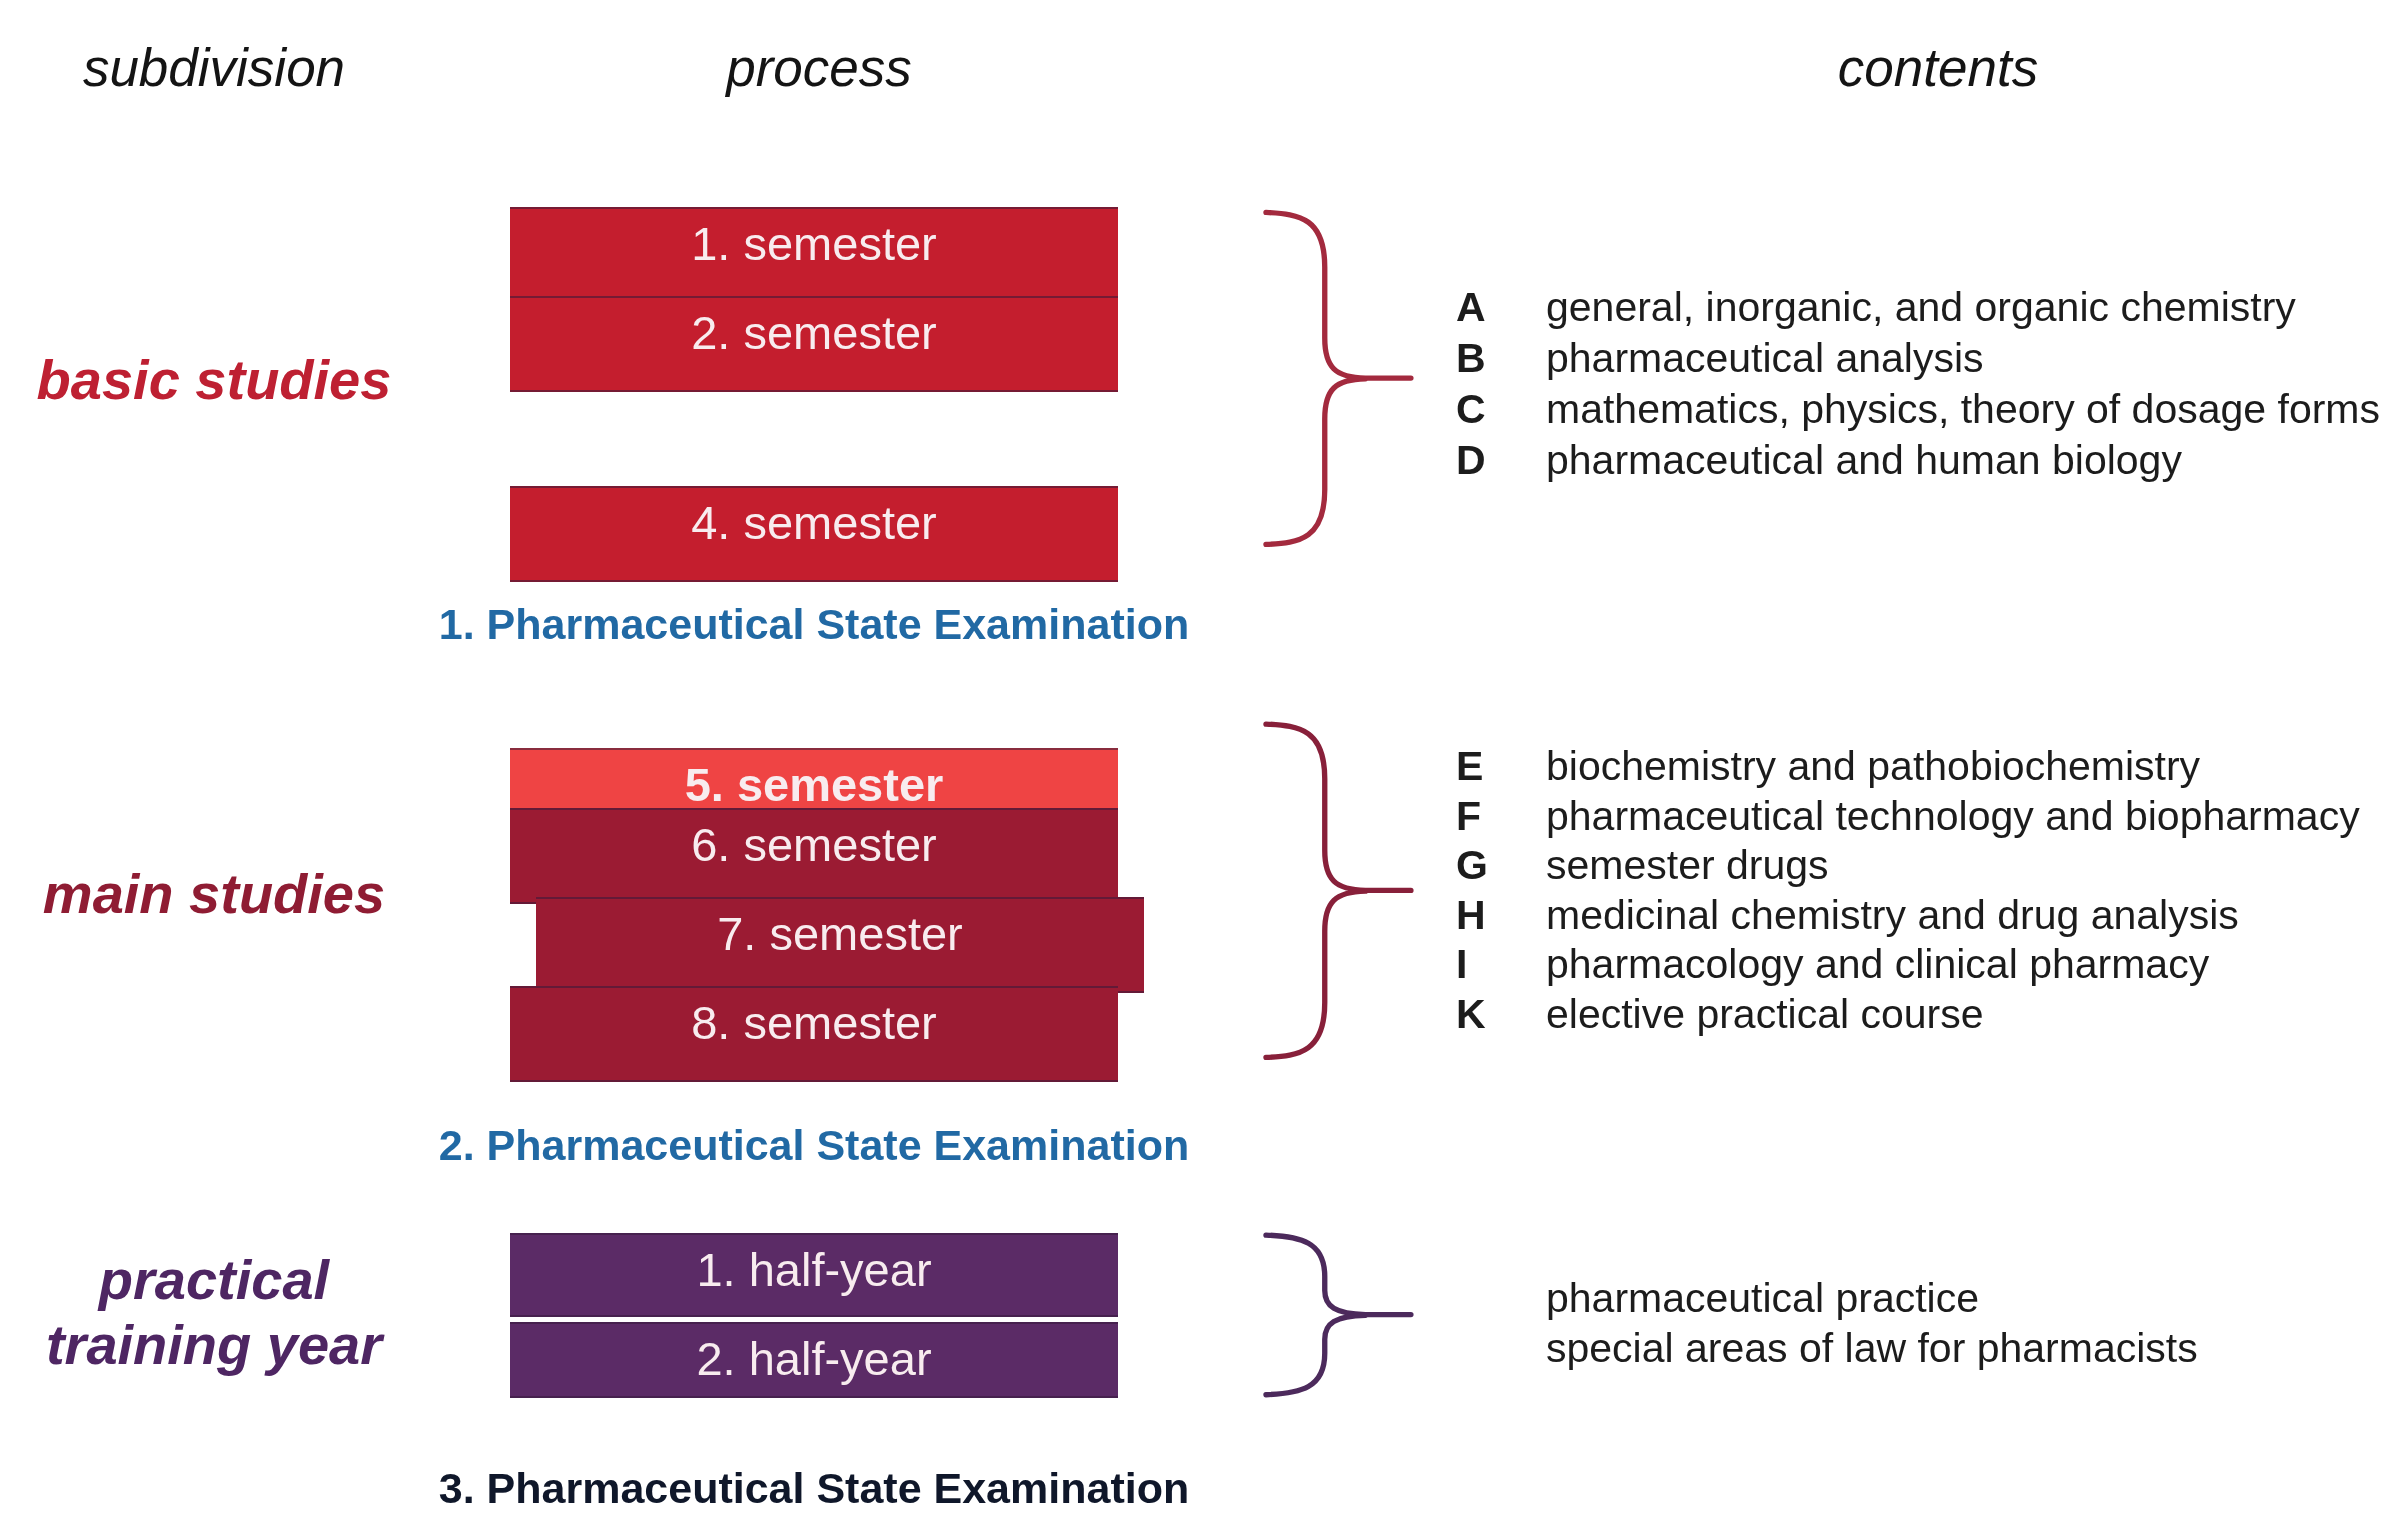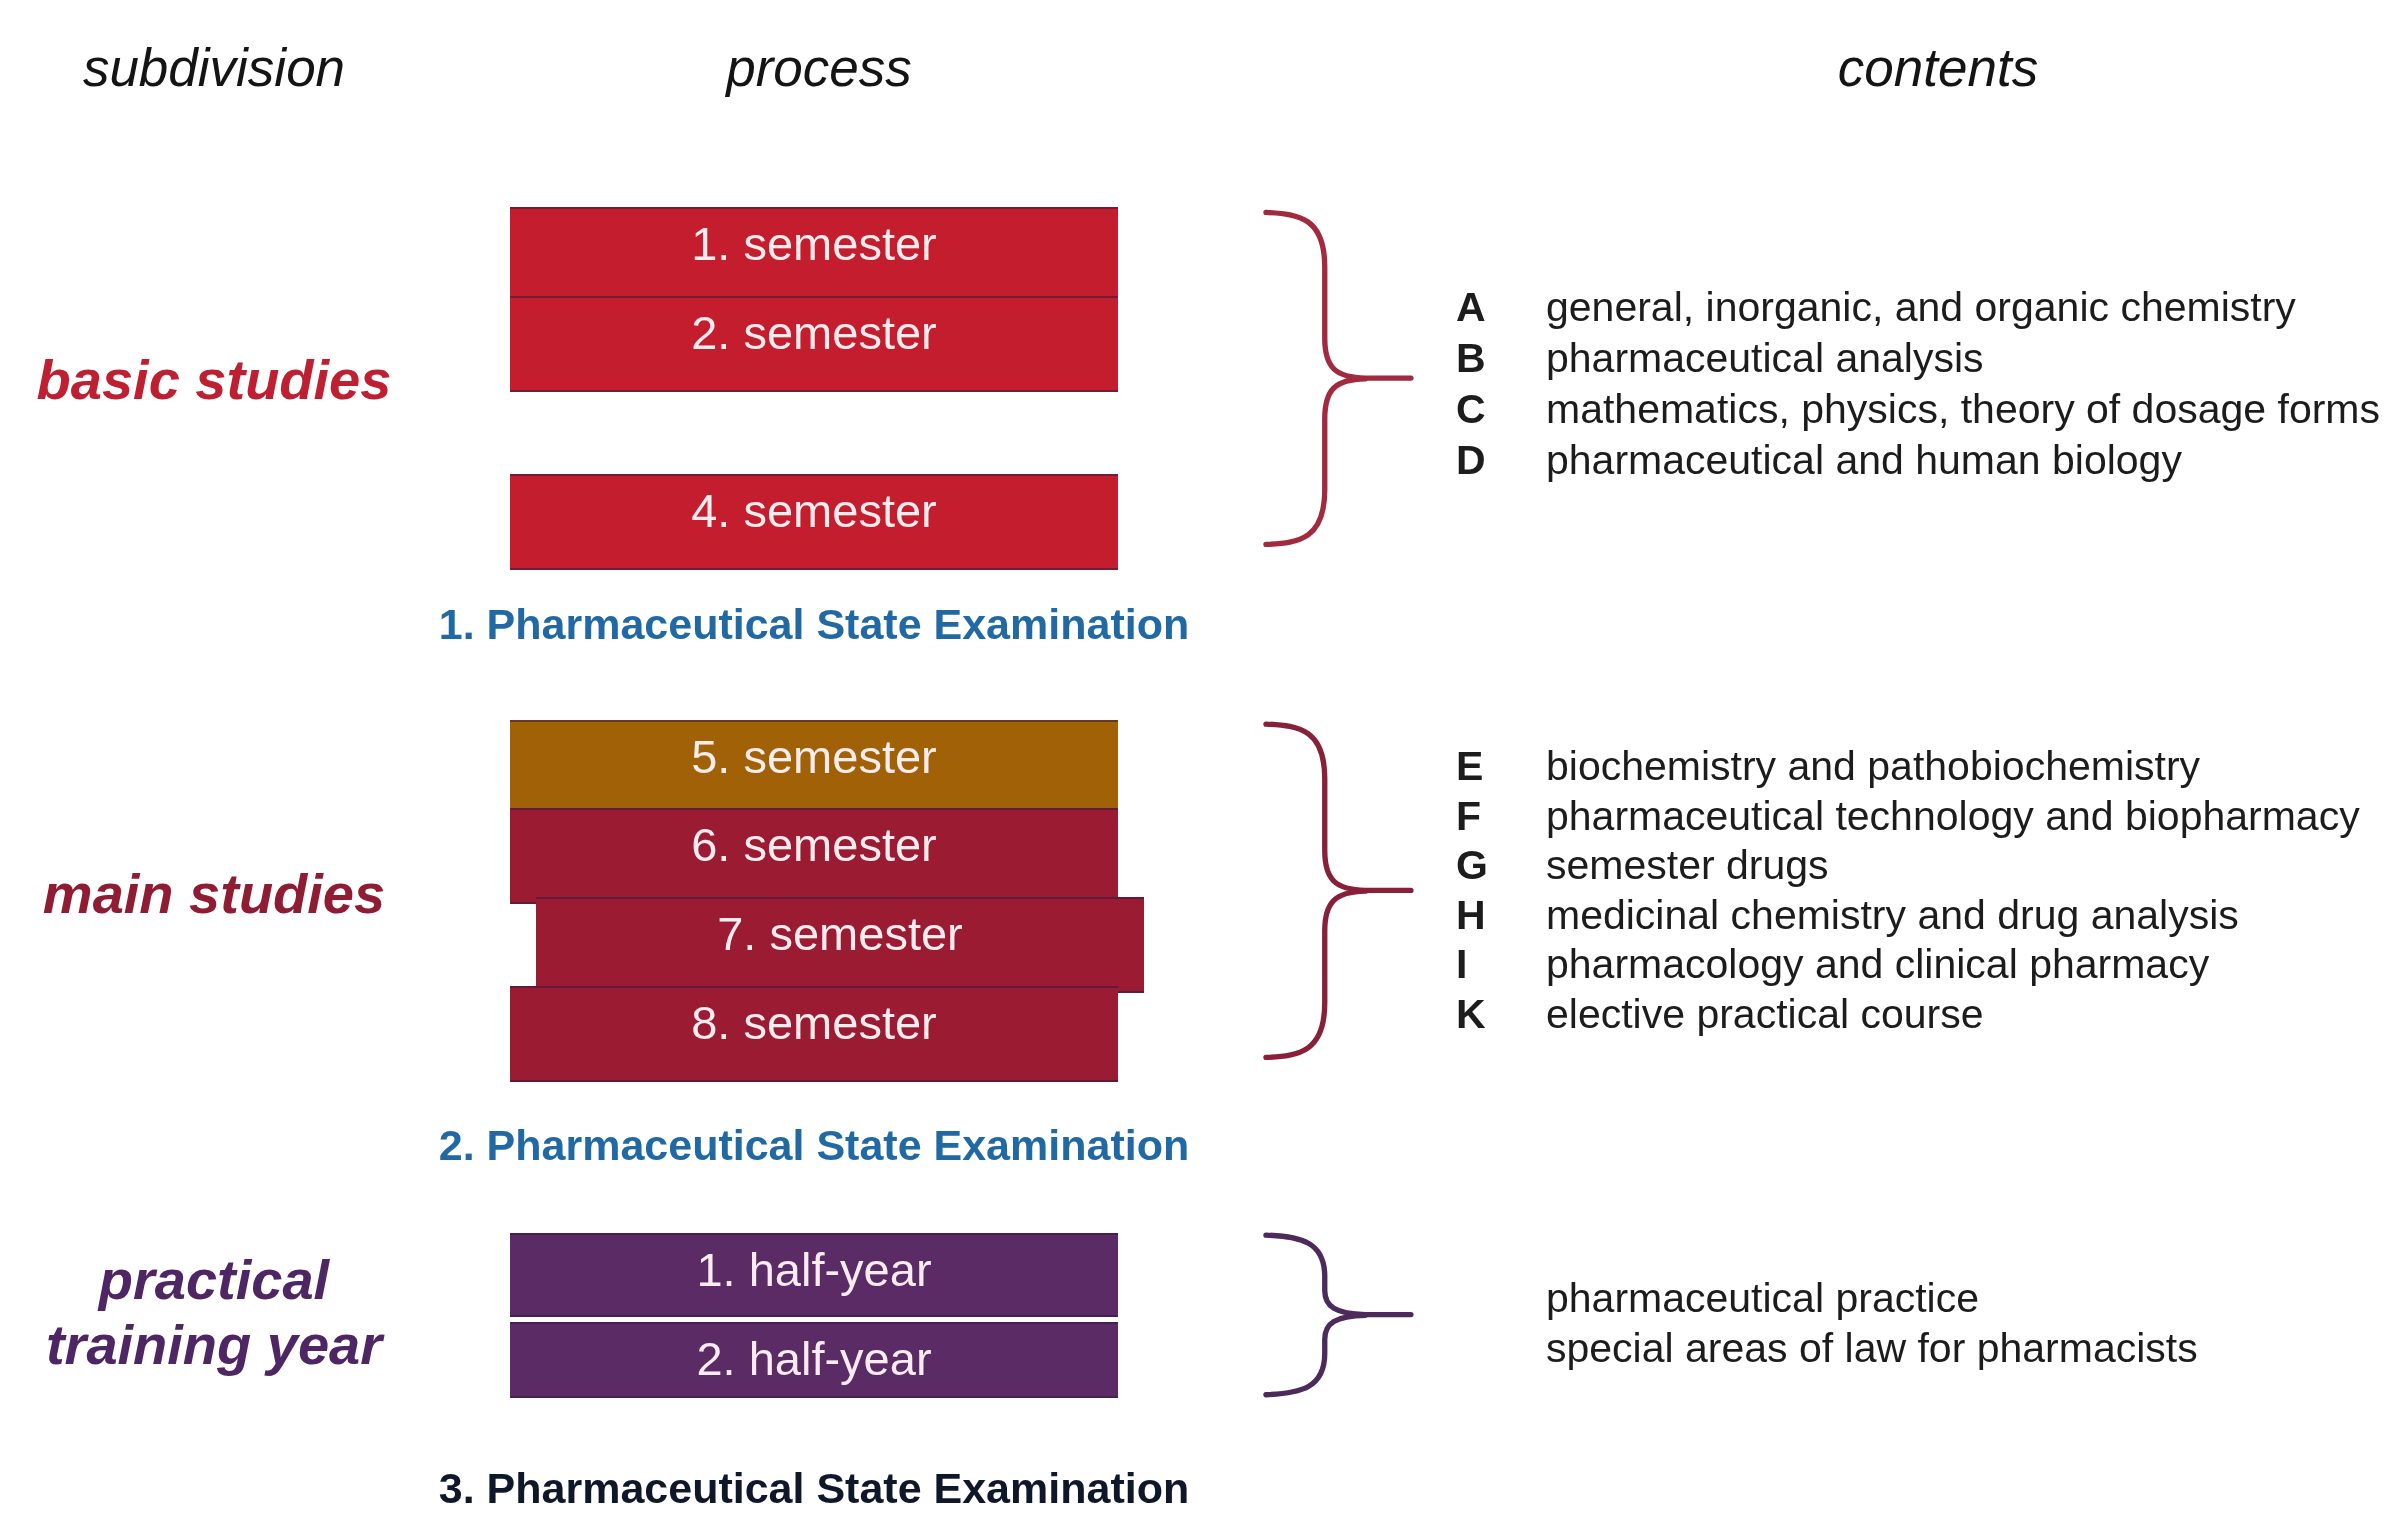--- a/index.html
+++ b/index.html
@@ -73,23 +73,23 @@
 
   <div class="side-label" style="top: 352px; color: rgb(190, 32, 50);">basic studies</div>
   <div class="side-label" style="top: 866px; color: rgb(143, 28, 51);">main studies</div>
   <div class="side-label" style="top: 1247px; color: rgb(78, 38, 99);">
     <div class="ln">practical</div>
     <div class="ln">training year</div>
   </div>
 
   <div class="bar" style="top: 207px; background: rgb(196, 30, 46);">1. semester</div>
   <div class="bar" style="top: 296px; background: rgb(196, 30, 46);">2. semester</div>
-  <div class="bar" style="top: 474px; background: rgb(196, 30, 46);">4. semester</div>
+  <div class="bar" style="top: 486px; background: rgb(196, 30, 46);">4. semester</div>
 
-  <div class="bar" style="top: 720px; background: #a16207;">5. semester</div>
+  <div class="bar" style="top: 748px; background: #ef4444; font-weight: bold;">5. semester</div>
   <div class="bar" style="top: 808px; background: rgb(155, 27, 51);">6. semester</div>
   <div class="bar" style="top: 897px; background: rgb(155, 27, 51); margin-left: 26px;">7. semester</div>
   <div class="bar" style="top: 986px; background: rgb(155, 27, 51);">8. semester</div>
 
   <div class="bar" style="top: 1233px; height: 84px; background: rgb(91, 43, 102);">1. half-year</div>
   <div class="bar" style="top: 1322px; height: 76px; background: rgb(91, 43, 102);">2. half-year</div>
 
   <svg class="overlay" width="2389" height="1539" viewBox="0 0 3576 2304">
     <path class="brace" d="M1895 318 C1947 320 1983 328 1983 400 L1983 506 C1983 550 1999 565 2044 566 L2112 566 M2044 567 C1999 568 1983 583 1983 627 L1983 733 C1983 805 1947 813 1895 815" stroke="#a32a3e"></path>
     <path class="brace" d="M1895 1084 C1947 1086 1983 1094 1983 1166 L1983 1273 C1983 1317 1999 1332 2044 1333 L2112 1333 M2044 1334 C1999 1335 1983 1350 1983 1394 L1983 1501 C1983 1573 1947 1581 1895 1583" stroke="#88203a"></path>

